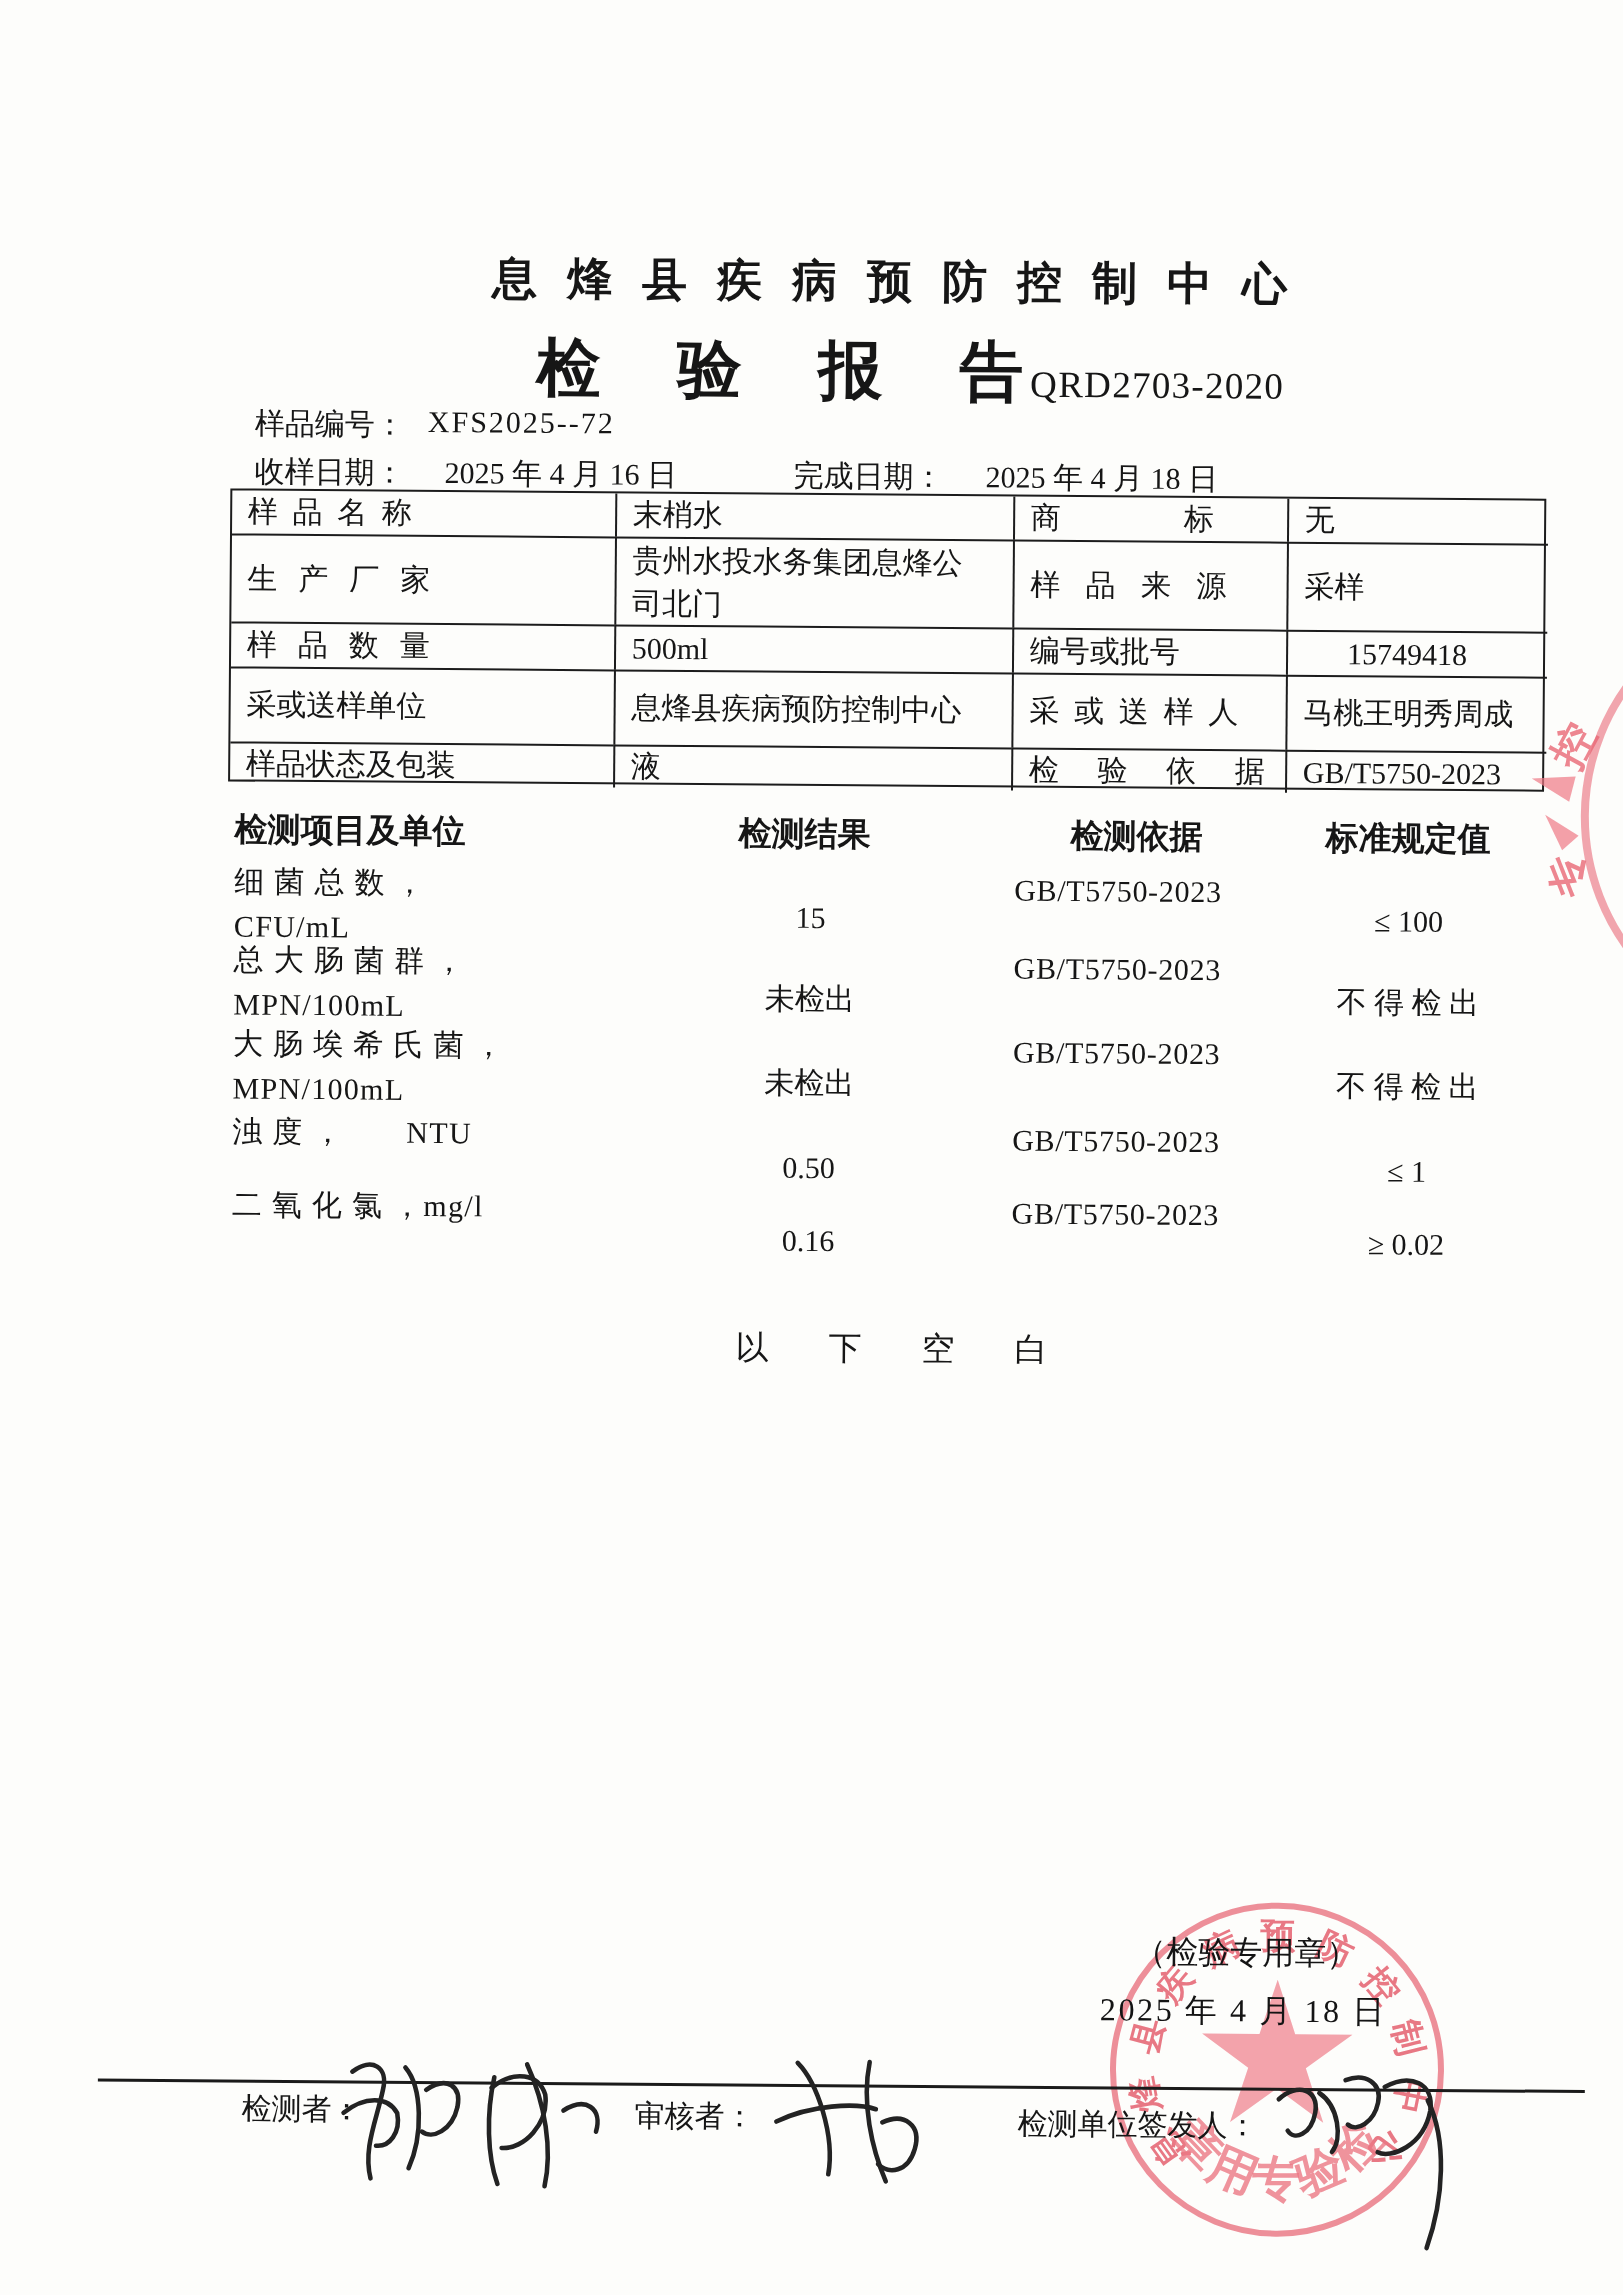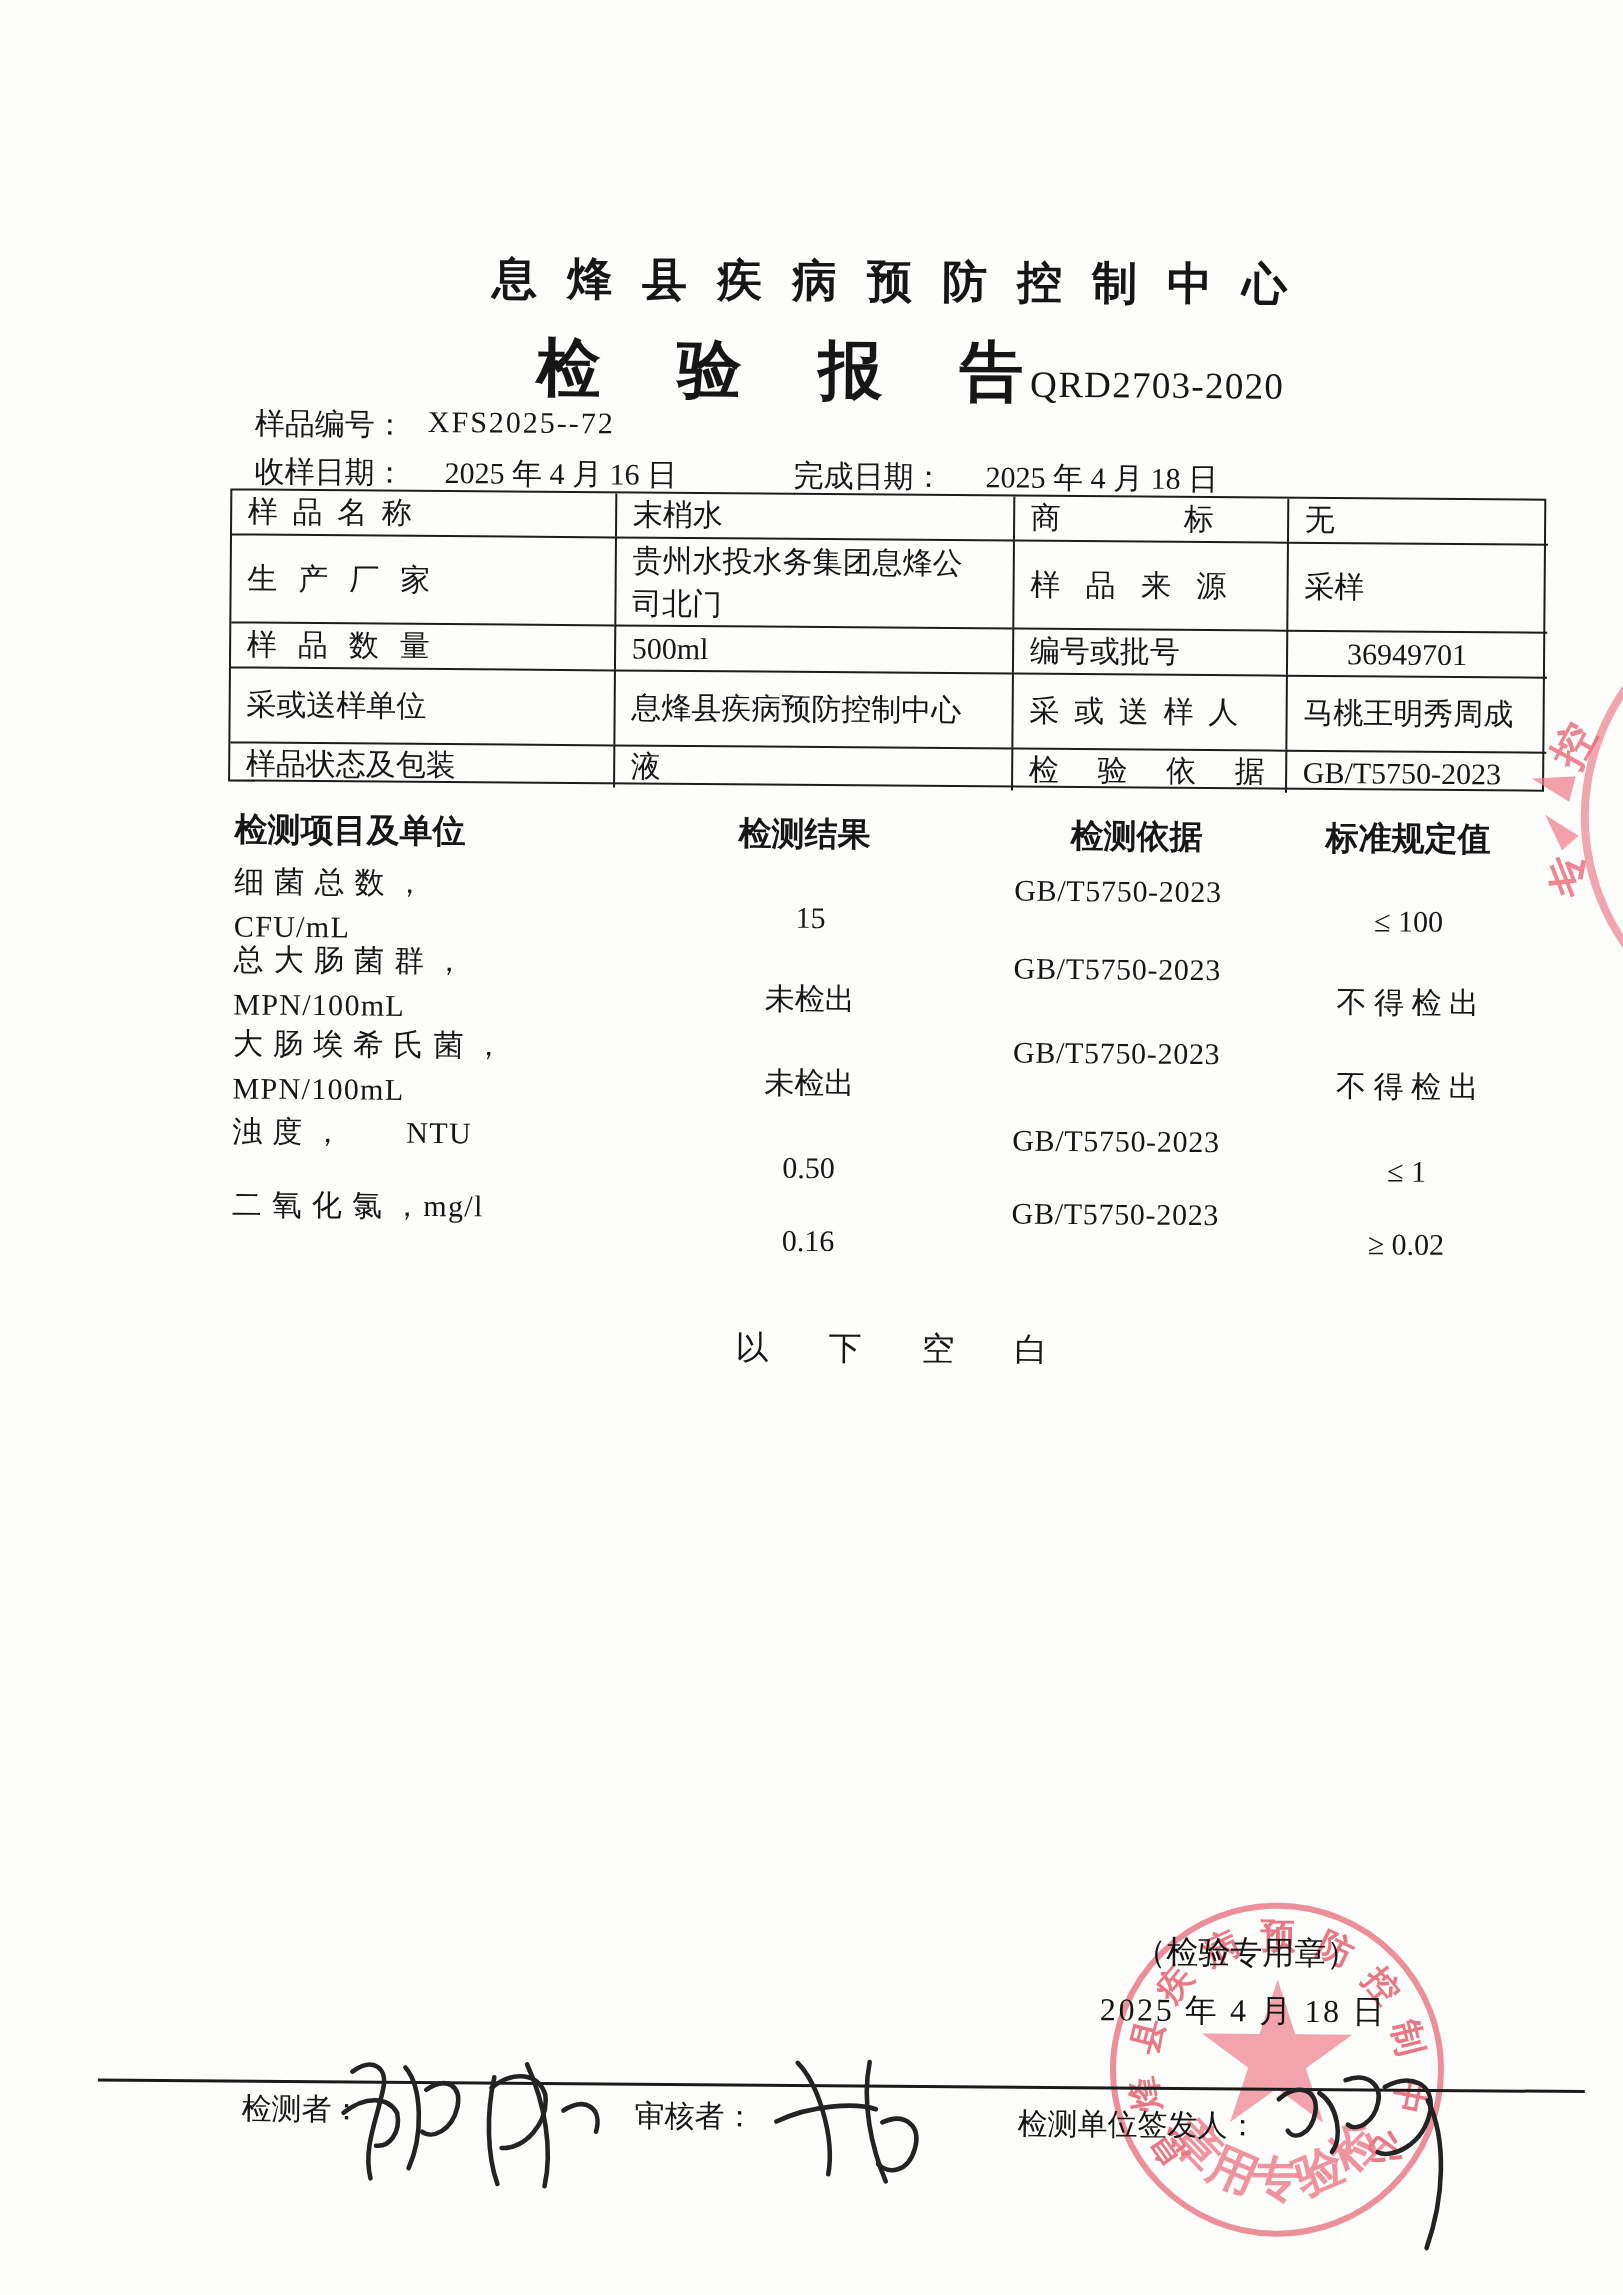--- a/index.html
+++ b/index.html
@@ -144,21 +144,21 @@
       <div class="cell bt">
           <span class="jspread w280">样品数量</span>
         </div>
       <div class="cell bt bl">
           <span>500ml</span>
         </div>
       <div class="cell bt bl">
           <span>编号或批号</span>
         </div>
       <div class="cell bt bl pad90">
-          <span>36949701</span>
+          <span>15749418</span>
         </div>
 
       <div class="cell bt">
           <span>采或送样单位</span>
         </div>
       <div class="cell bt bl">
           <span>息烽县疾病预防控制中心</span>
         </div>
       <div class="cell bt bl">
           <span class="jspread w320">采或送样人</span>

